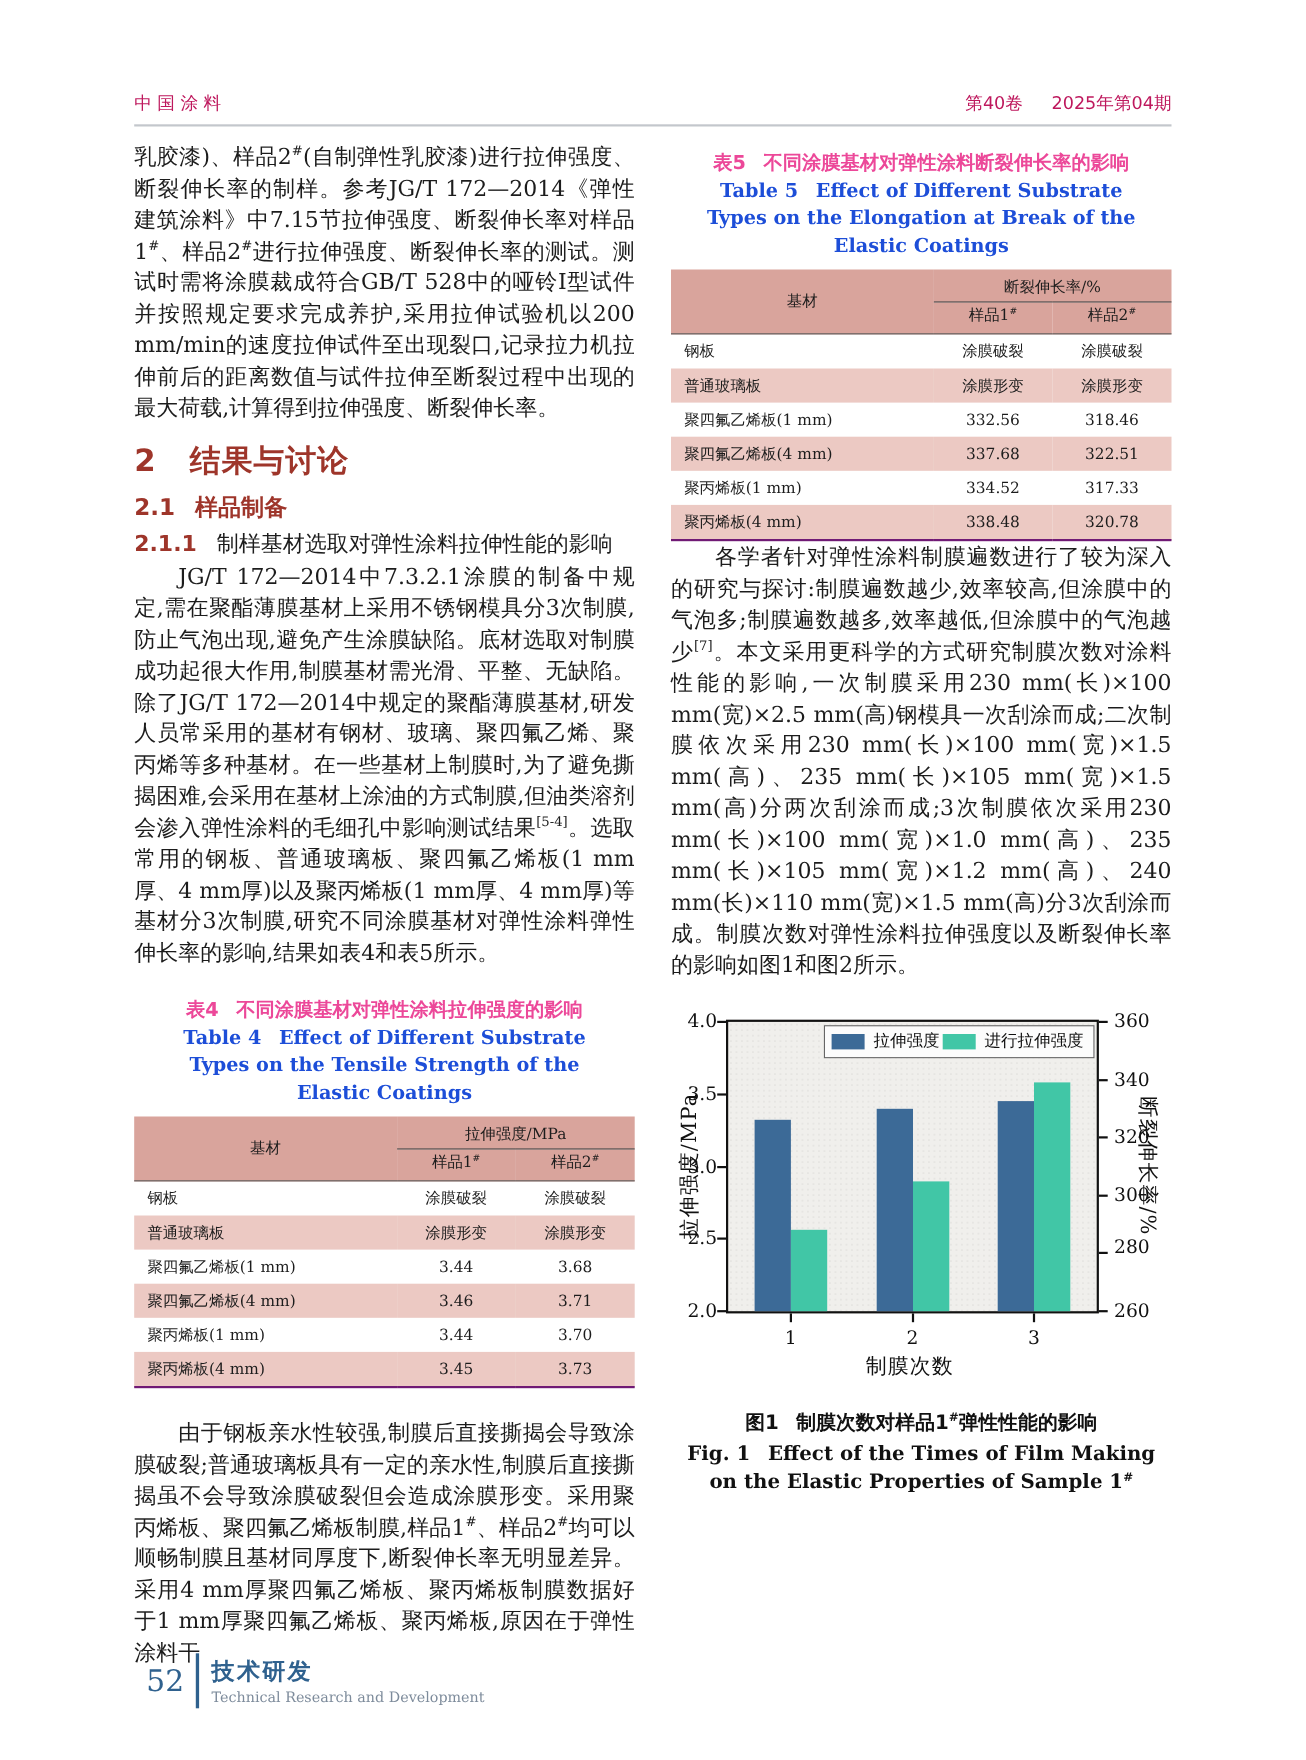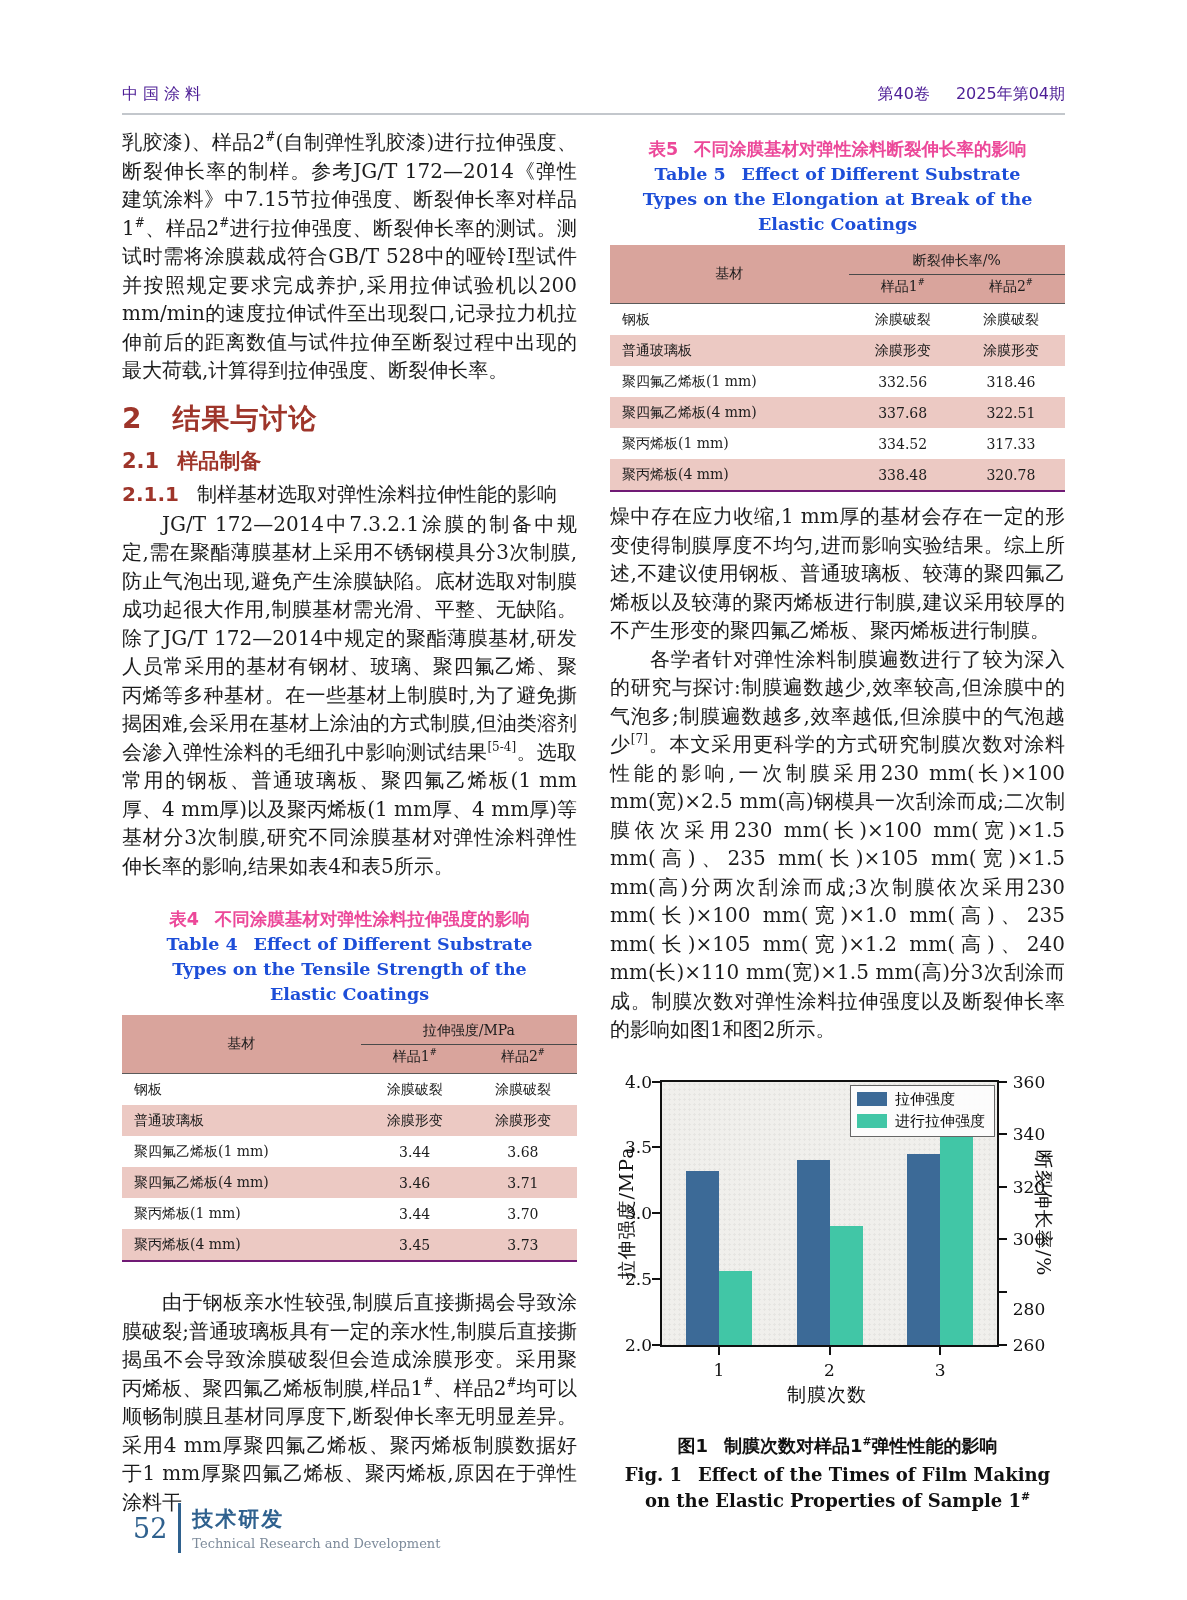--- a/index.html
+++ b/index.html
@@ -2,21 +2,21 @@
 <html><head>
 <meta charset="utf-8">
 <style>
   html,body{margin:0;padding:0;background:#e8e8e8;}
   .page{position:relative;width:1187px;height:1600px;background:#ffffff;margin:0 auto;
         font-family:"DejaVu Serif",serif;color:#1c1c1c;overflow:hidden;}
 
   
   .runhead{position:absolute;left:122px;top:84px;width:943px;border-bottom:2px solid #c3c7cc;
            padding-bottom:8px;display:flex;justify-content:space-between;align-items:flex-end;
-           font-family:"DejaVu Sans",sans-serif;font-size:16px;color:#4c1d95;}
+           font-family:"DejaVu Sans",sans-serif;font-size:16px;color:#be185d;}
   .runhead .journal{letter-spacing:5px;}
   .runhead .vol{margin-right:26px;}
 
   
   .col-left{position:absolute;left:122px;top:128px;width:455px;}
   .col-right{position:absolute;left:610px;top:130px;width:455px;}
 
   p.body{font-size:20px;line-height:28.5px;text-align:justify;margin:0;}
   p.indent{text-indent:2em;}
   .sup{font-size:60%;vertical-align:super;line-height:0;}
@@ -60,21 +60,21 @@
   .t-left{left:-10px;width:8px;height:2px;}
   .t-right{right:-10px;width:8px;height:2px;}
   .t-x{bottom:-10px;width:2px;height:8px;}
   .ticklab{position:absolute;font-size:17px;color:#111;line-height:22px;}
   .tl-left{left:-54px;width:44px;text-align:right;}
   .tl-right{right:-58px;width:52px;text-align:center;}
   .tl-x{bottom:-36px;width:40px;text-align:center;}
   .bar{position:absolute;bottom:0;}
   .legend{position:absolute;top:3px;right:2px;border:1.2px solid #666;
           background:rgba(253,253,253,.93);padding:4px 9px 5px 6px;
-          display:flex;flex-direction:column;gap:3px;}
+          display:flex;flex-direction:row;gap:3px;}
   .legend-row{display:flex;align-items:center;gap:8px;}
   .legend-swatch{width:30px;height:14px;}
   .legend-label{font-size:15px;color:#111;white-space:nowrap;}
   .ylab{position:absolute;width:170px;text-align:center;font-size:19px;color:#111;letter-spacing:1px;}
   .ylab-left{left:-68px;top:134px;transform:rotate(-90deg);}
   .ylab-right{left:348px;top:134px;transform:rotate(90deg);}
   .xlab{position:absolute;left:117px;top:316px;width:200px;text-align:center;
         font-size:19px;color:#111;letter-spacing:1px;}
 
   .fig-cap-zh{font-family:"DejaVu Sans",sans-serif;font-weight:bold;font-size:18px;
@@ -219,21 +219,20 @@
             <td>317.33</td>
           </tr>
           <tr>
             <td>聚丙烯板(4 mm)</td>
             <td>338.48</td>
             <td>320.78</td>
           </tr>
         </tbody>
     </table>
 
-    <p class="body" style="margin-top:10px;">燥中存在应力收缩,1 mm厚的基材会存在一定的形变使得制膜厚度不均匀,进而影响实验结果。综上所述,不建议使用钢板、普通玻璃板、较薄的聚四氟乙烯板以及较薄的聚丙烯板进行制膜,建议采用较厚的不产生形变的聚四氟乙烯板、聚丙烯板进行制膜。</p>
 
 
     <p class="body indent">各学者针对弹性涂料制膜遍数进行了较为深入的研究与探讨:制膜遍数越少,效率较高,但涂膜中的气泡多;制膜遍数越多,效率越低,但涂膜中的气泡越少<sup class="sup">[7]</sup>。本文采用更科学的方式研究制膜次数对涂料性能的影响,一次制膜采用230 mm(长)×100 mm(宽)×2.5 mm(高)钢模具一次刮涂而成;二次制膜依次采用230 mm(长)×100 mm(宽)×1.5 mm(高)、235 mm(长)×105 mm(宽)×1.5 mm(高)分两次刮涂而成;3次制膜依次采用230 mm(长)×100 mm(宽)×1.0 mm(高)、235 mm(长)×105 mm(宽)×1.2 mm(高)、240 mm(长)×110 mm(宽)×1.5 mm(高)分3次刮涂而成。制膜次数对弹性涂料拉伸强度以及断裂伸长率的影响如图1和图2所示。</p>
 
     <div class="chart-block">
       <div class="ylab ylab-left">拉伸强度/MPa</div>
       <div class="ylab ylab-right">断裂伸长率/%</div>
       <div class="chart-plot">
           <div class="tick t-left" style="top: 262px;"></div>
           <div class="ticklab tl-left" style="top: 252px;">2.0</div>
@@ -241,21 +240,21 @@
           <div class="ticklab tl-left" style="top: 186.25px;">2.5</div>
           <div class="tick t-left" style="top: 130.5px;"></div>
           <div class="ticklab tl-left" style="top: 120.5px;">3.0</div>
           <div class="tick t-left" style="top: 64.75px;"></div>
           <div class="ticklab tl-left" style="top: 54.75px;">3.5</div>
           <div class="tick t-left" style="top: -1px;"></div>
           <div class="ticklab tl-left" style="top: -11px;">4.0</div>
           <div class="tick t-right" style="top: 262px;"></div>
           <div class="ticklab tl-right" style="top: 252px;">260</div>
           <div class="tick t-right" style="top: 209.4px;"></div>
-          <div class="ticklab tl-right" style="top: 216px;">280</div>
+          <div class="ticklab tl-right" style="top: 194px;">280</div>
           <div class="tick t-right" style="top: 156.8px;"></div>
           <div class="ticklab tl-right" style="top: 146.8px;">300</div>
           <div class="tick t-right" style="top: 104.2px;"></div>
           <div class="ticklab tl-right" style="top: 94.2px;">320</div>
           <div class="tick t-right" style="top: 51.6px;"></div>
           <div class="ticklab tl-right" style="top: 41.6px;">340</div>
           <div class="tick t-right" style="top: -1px;"></div>
           <div class="ticklab tl-right" style="top: -11px;">360</div>
           <div class="tick t-x" style="left: 55.95px;"></div>
           <div class="ticklab tl-x" style="left: 36.95px;">1</div>

